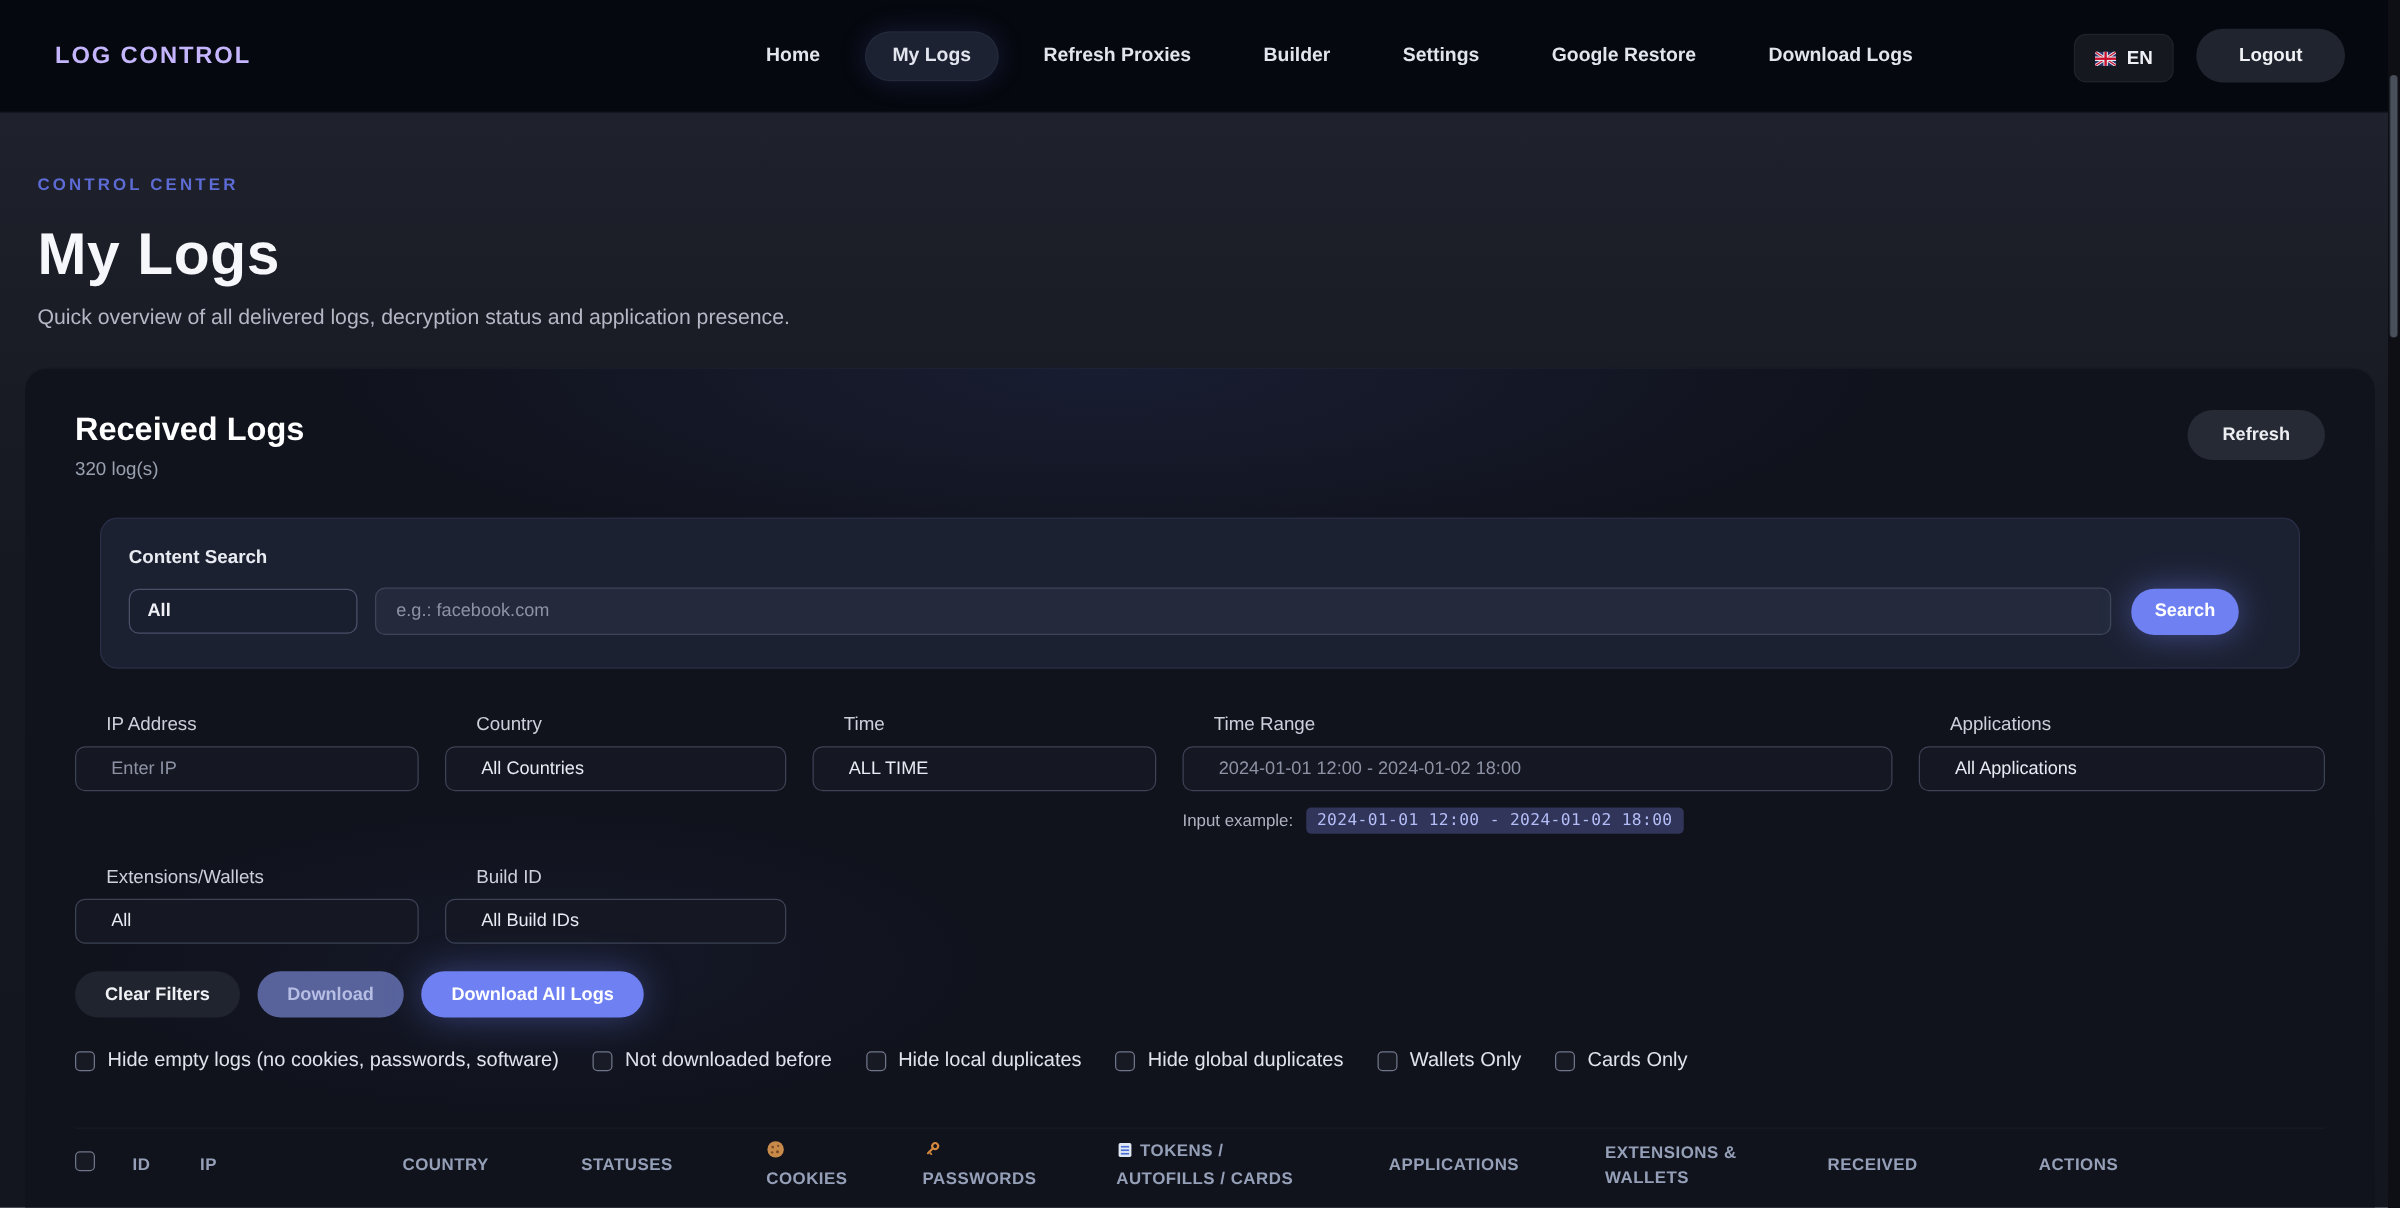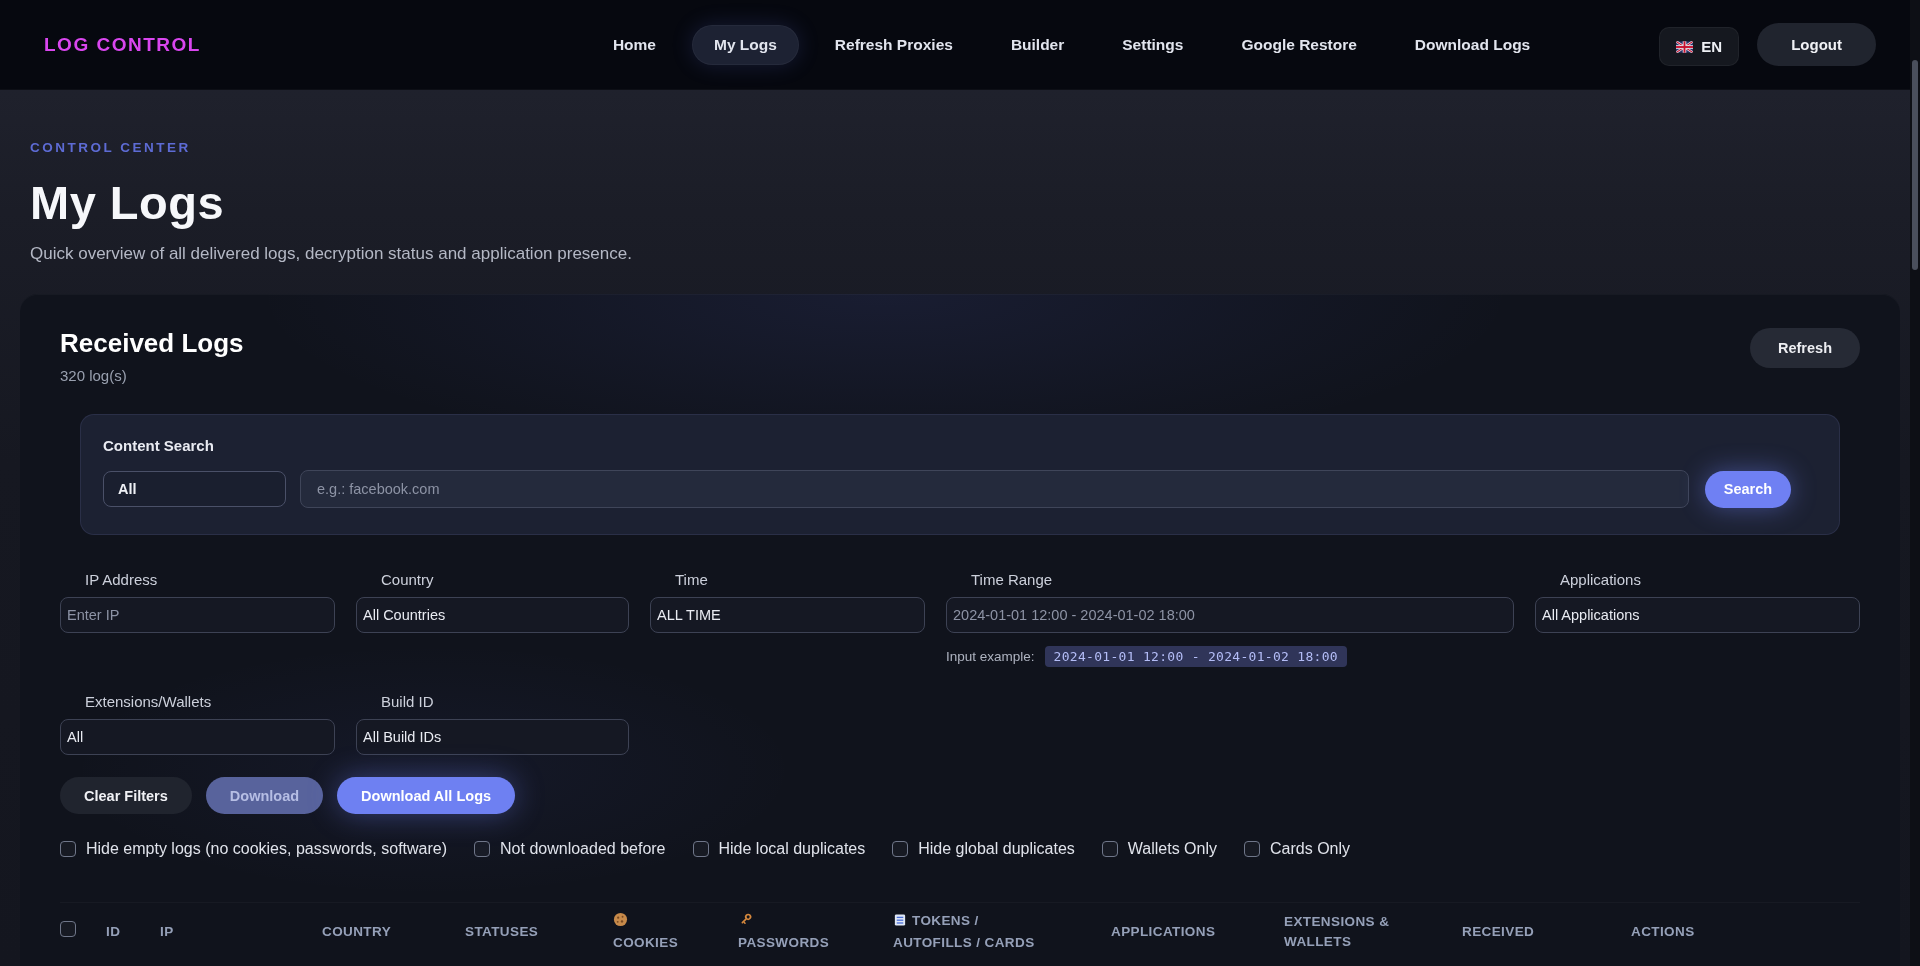--- a/index.html
+++ b/index.html
@@ -7,21 +7,21 @@
   body {
     font-family: "Liberation Sans", sans-serif;
     background: linear-gradient(180deg, #222430 0%, #1b1d27 22%, #161821 48%, #14161f 100%);
     color: #e8eaf0;
   }
   
   .topnav {
     height: 90px; background: #06080f; display: flex; align-items: center;
     padding: 0 44px; border-bottom: 1px solid rgba(255,255,255,0.03); position: relative;
   }
-  .brand { color: #d946ef; font-size: 19px; font-weight: bold; letter-spacing: 1.5px; cursor: pointer; }
+  .brand { color: #c4b5fd; font-size: 19px; font-weight: bold; letter-spacing: 1.5px; cursor: pointer; }
   .nav-items { display: flex; align-items: center; gap: 14px; margin-left: 390px; }
   .nav-item {
     background: none; border: none; color: #e2e5ee; font-family: inherit;
     font-size: 15.5px; font-weight: 600; padding: 11px 22px; cursor: pointer; white-space: nowrap;
   }
   .nav-item.active {
     background: #1d2233; border-radius: 9999px;
     box-shadow: 0 0 22px rgba(100,115,230,0.18), inset 0 0 0 1px rgba(255,255,255,0.04);
   }
   .nav-right { margin-left: auto; display: flex; align-items: flex-end; gap: 18px; padding-left: 40px; }
@@ -77,21 +77,21 @@
     color: #fff; font-family: inherit; font-size: 14.5px; font-weight: bold; cursor: pointer;
     box-shadow: 0 0 26px rgba(111,128,243,0.45); margin-right: 24px;
   }
   
   .filters-grid { display: grid; grid-template-columns: 275px 273px 275px 568px 1fr; gap: 21px; margin-top: 36px; }
   .filters-grid.row2 { grid-template-columns: 275px 273px 1fr; margin-top: 24px; }
   .filter-label { color: #ccd0db; font-size: 15px; margin-left: 25px; }
   .field {
     width: 100%; height: 36px; margin-top: 9px; background: #151823;
     border: 1px solid #3d4254; border-radius: 8px; color: #e9ebf2;
-    font-family: inherit; font-size: 14.5px; padding: 0 6px;
+    font-family: inherit; font-size: 14.5px; padding: 0 28px;
   }
   .hint-row { margin-top: 13px; display: flex; align-items: center; gap: 10px; }
   .hint-label { color: #aeb3c0; font-size: 13.5px; }
   .hint-code {
     background: rgba(74,82,140,0.55); color: #b4bdf7; font-family: "DejaVu Sans Mono", monospace;
     font-size: 13px; padding: 3px 9px; border-radius: 4px; letter-spacing: 0.3px;
   }
   
   .actions-row { display: flex; align-items: center; gap: 14px; margin-top: 22px; }
   .btn { height: 37px; border: none; border-radius: 9999px; font-family: inherit; font-size: 14.5px; font-weight: bold; cursor: pointer; padding: 0 24px; }

